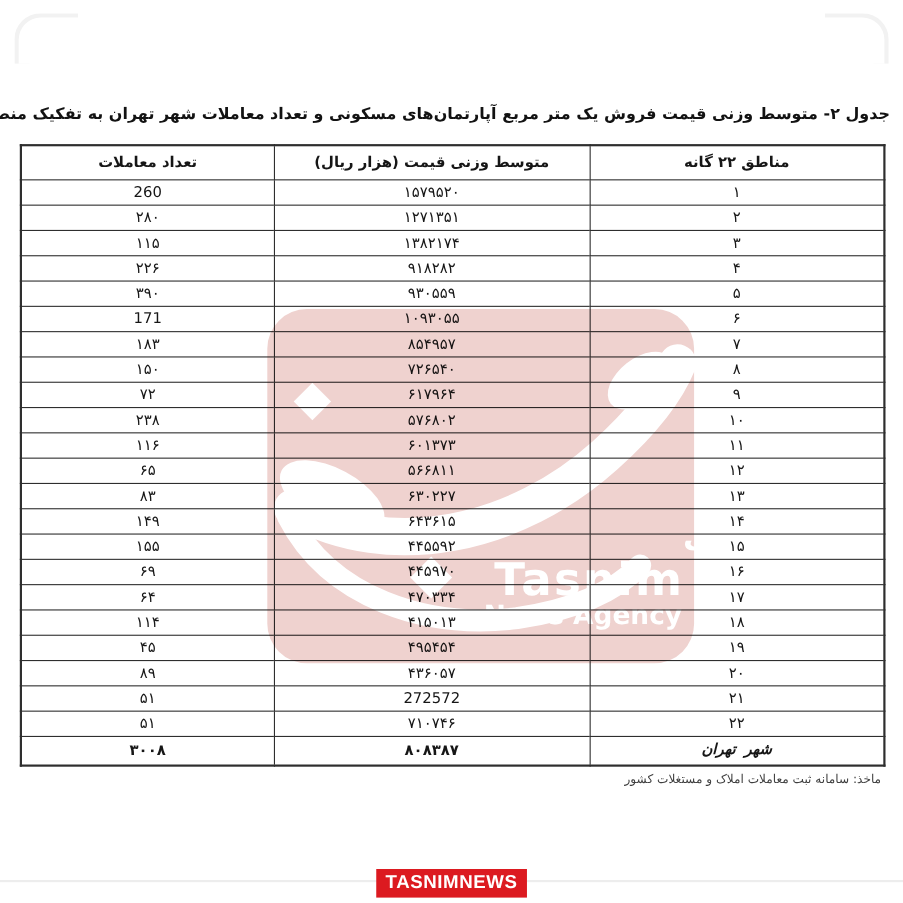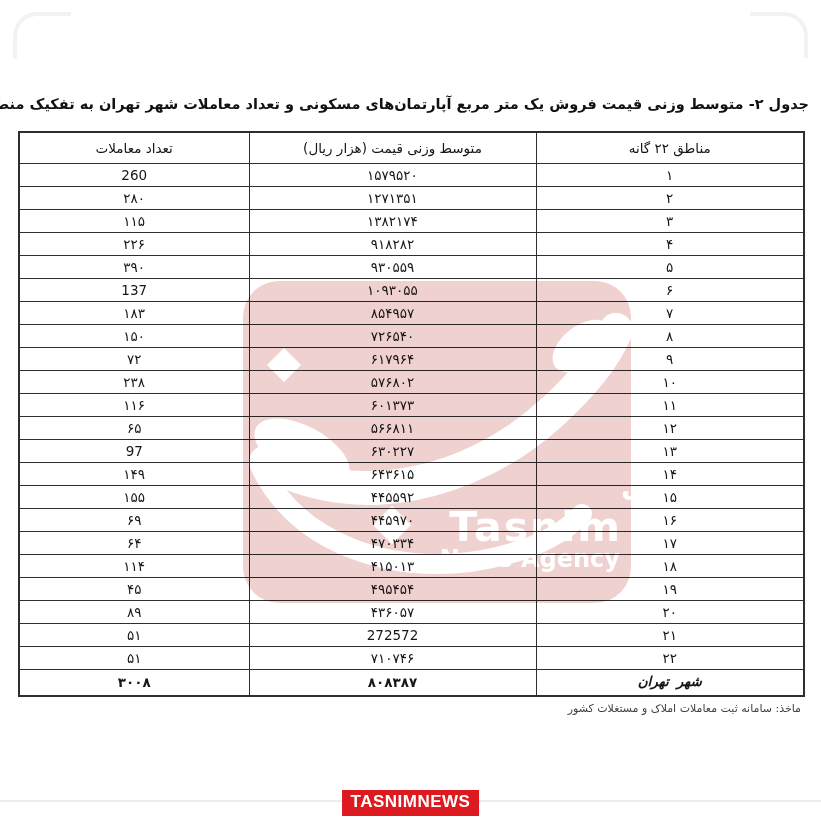--- a/index.html
+++ b/index.html
@@ -25,21 +25,21 @@
   .table-wrap { position:absolute; left:18px; top:131px; width:785px; }
   table.data {
     width:785px; border-collapse:collapse; direction:rtl;
     table-layout:fixed; border:2px solid #2e2e2e;
   }
   table.data th, table.data td {
     border:1px solid #2e2e2e;
     text-align:center; vertical-align:middle;
     color:#161616; padding:0; overflow:hidden;
   }
-  table.data thead th { height:30px; font-size:13.5px; font-weight:normal; }
+  table.data thead th { height:30px; font-size:13.5px; font-weight:bold; }
   table.data tbody td { height:22px; line-height:22px; font-size:13.5px; }
   table.data tr.total td { height:25px; line-height:25px; font-weight:bold; }
   table.data tr.total td.district-name { font-style:italic;font-family:Liberation Mono, monospace; }
 
   .source-note {
     position:absolute; top:702px; right:20px;
     direction:rtl; text-align:center;
     font-size:11px; color:#3f3f3f;
   }
 
@@ -102,21 +102,21 @@
           <td>۲۲۶</td>
         </tr>
         <tr>
           <td class="district-name">۵</td>
           <td>۹۳۰۵۵۹</td>
           <td>۳۹۰</td>
         </tr>
         <tr>
           <td class="district-name">۶</td>
           <td>۱۰۹۳۰۵۵</td>
-          <td>137</td>
+          <td>171</td>
         </tr>
         <tr>
           <td class="district-name">۷</td>
           <td>۸۵۴۹۵۷</td>
           <td>۱۸۳</td>
         </tr>
         <tr>
           <td class="district-name">۸</td>
           <td>۷۲۶۵۴۰</td>
           <td>۱۵۰</td>
@@ -137,21 +137,21 @@
           <td>۱۱۶</td>
         </tr>
         <tr>
           <td class="district-name">۱۲</td>
           <td>۵۶۶۸۱۱</td>
           <td>۶۵</td>
         </tr>
         <tr>
           <td class="district-name">۱۳</td>
           <td>۶۳۰۲۲۷</td>
-          <td>97</td>
+          <td>۸۳</td>
         </tr>
         <tr>
           <td class="district-name">۱۴</td>
           <td>۶۴۳۶۱۵</td>
           <td>۱۴۹</td>
         </tr>
         <tr>
           <td class="district-name">۱۵</td>
           <td>۴۴۵۵۹۲</td>
           <td>۱۵۵</td>

